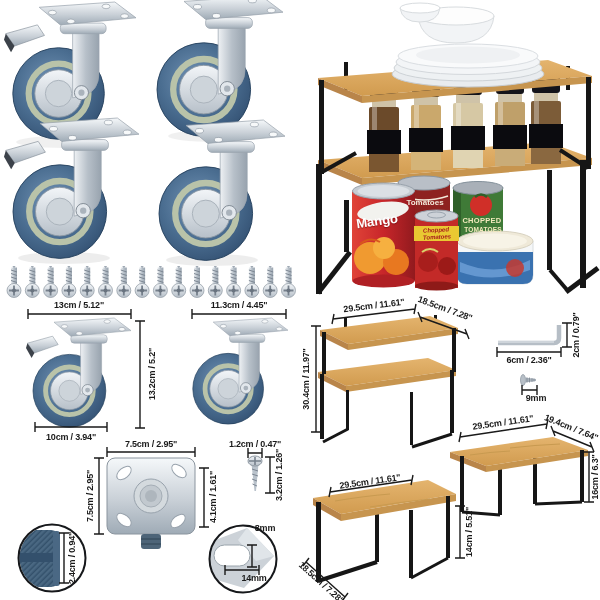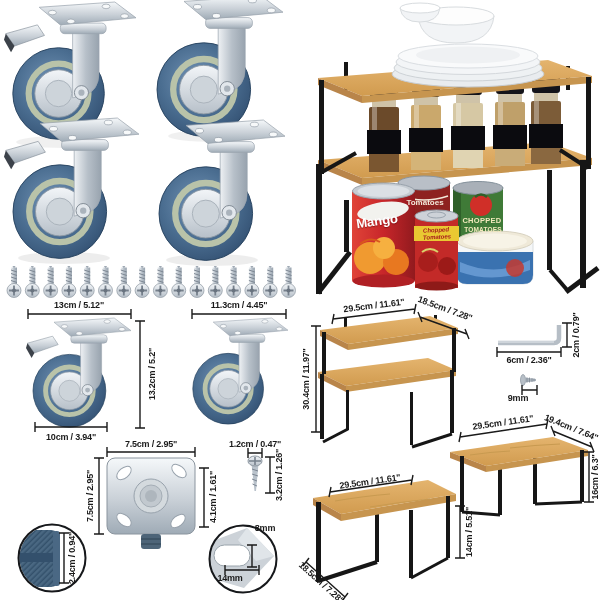--- a/index.html
+++ b/index.html
@@ -391,27 +391,27 @@
 <div class="dim" style="left:239px; top:305px;">11.3cm / 4.45"</div>
 <div class="dim" style="left:152px; top:374px; --r:-90deg;">13.2cm / 5.2"</div>
 <div class="dim" style="left:71px; top:437px;">10cm / 3.94"</div>
 <div class="dim" style="left:151px; top:444px;">7.5cm / 2.95"</div>
 <div class="dim" style="left:90px; top:496px; --r:-90deg;">7.5cm / 2.95"</div>
 <div class="dim" style="left:213px; top:497px; --r:-90deg;">4.1cm / 1.61"</div>
 <div class="dim" style="left:255px; top:444px;">1.2cm / 0.47"</div>
 <div class="dim" style="left:279px; top:475px; --r:-90deg;">3.2cm / 1.26"</div>
 <div class="dim" style="left:72px; top:558px; --r:-90deg;">2.4cm / 0.94"</div>
 <div class="dim" style="left:265px; top:528px;">8mm</div>
-<div class="dim" style="left:230px; top:578px;">14mm</div>
+<div class="dim" style="left:254px; top:578px;">14mm</div>
 <div class="dim" style="left:374px; top:306px; --r:-7deg;">29.5cm / 11.61"</div>
 <div class="dim" style="left:445px; top:309px; --r:20deg;">18.5cm / 7.28"</div>
 <div class="dim" style="left:306px; top:379px; --r:-90deg;">30.4cm / 11.97"</div>
 <div class="dim" style="left:529px; top:360px;">6cm / 2.36"</div>
 <div class="dim" style="left:576px; top:335px; --r:-90deg;">2cm / 0.79"</div>
-<div class="dim" style="left:518px; top:398px;">9mm</div>
+<div class="dim" style="left:536px; top:398px;">9mm</div>
 <div class="dim" style="left:503px; top:423px; --r:-8deg;">29.5cm / 11.61"</div>
 <div class="dim" style="left:571px; top:428px; --r:22deg;">19.4cm / 7.64"</div>
 <div class="dim" style="left:595px; top:477px; --r:-90deg;">16cm / 6.3"</div>
 <div class="dim" style="left:370px; top:482px; --r:-8deg;">29.5cm / 11.61"</div>
 <div class="dim" style="left:469px; top:532px; --r:-90deg;">14cm / 5.51"</div>
 <div class="dim" style="left:321px; top:583px; --r:42deg;">18.5cm / 7.28"</div>
 
 <div class="canlabel mango" style="left:377px; top:221px; --r:-8deg;">Mango</div>
 <div class="canlabel coconut" style="left:425px; top:203px;">Tomatoes</div>
 <div class="canlabel chopped" style="left:436px; top:230px; --r:-3deg;">Chopped</div>

